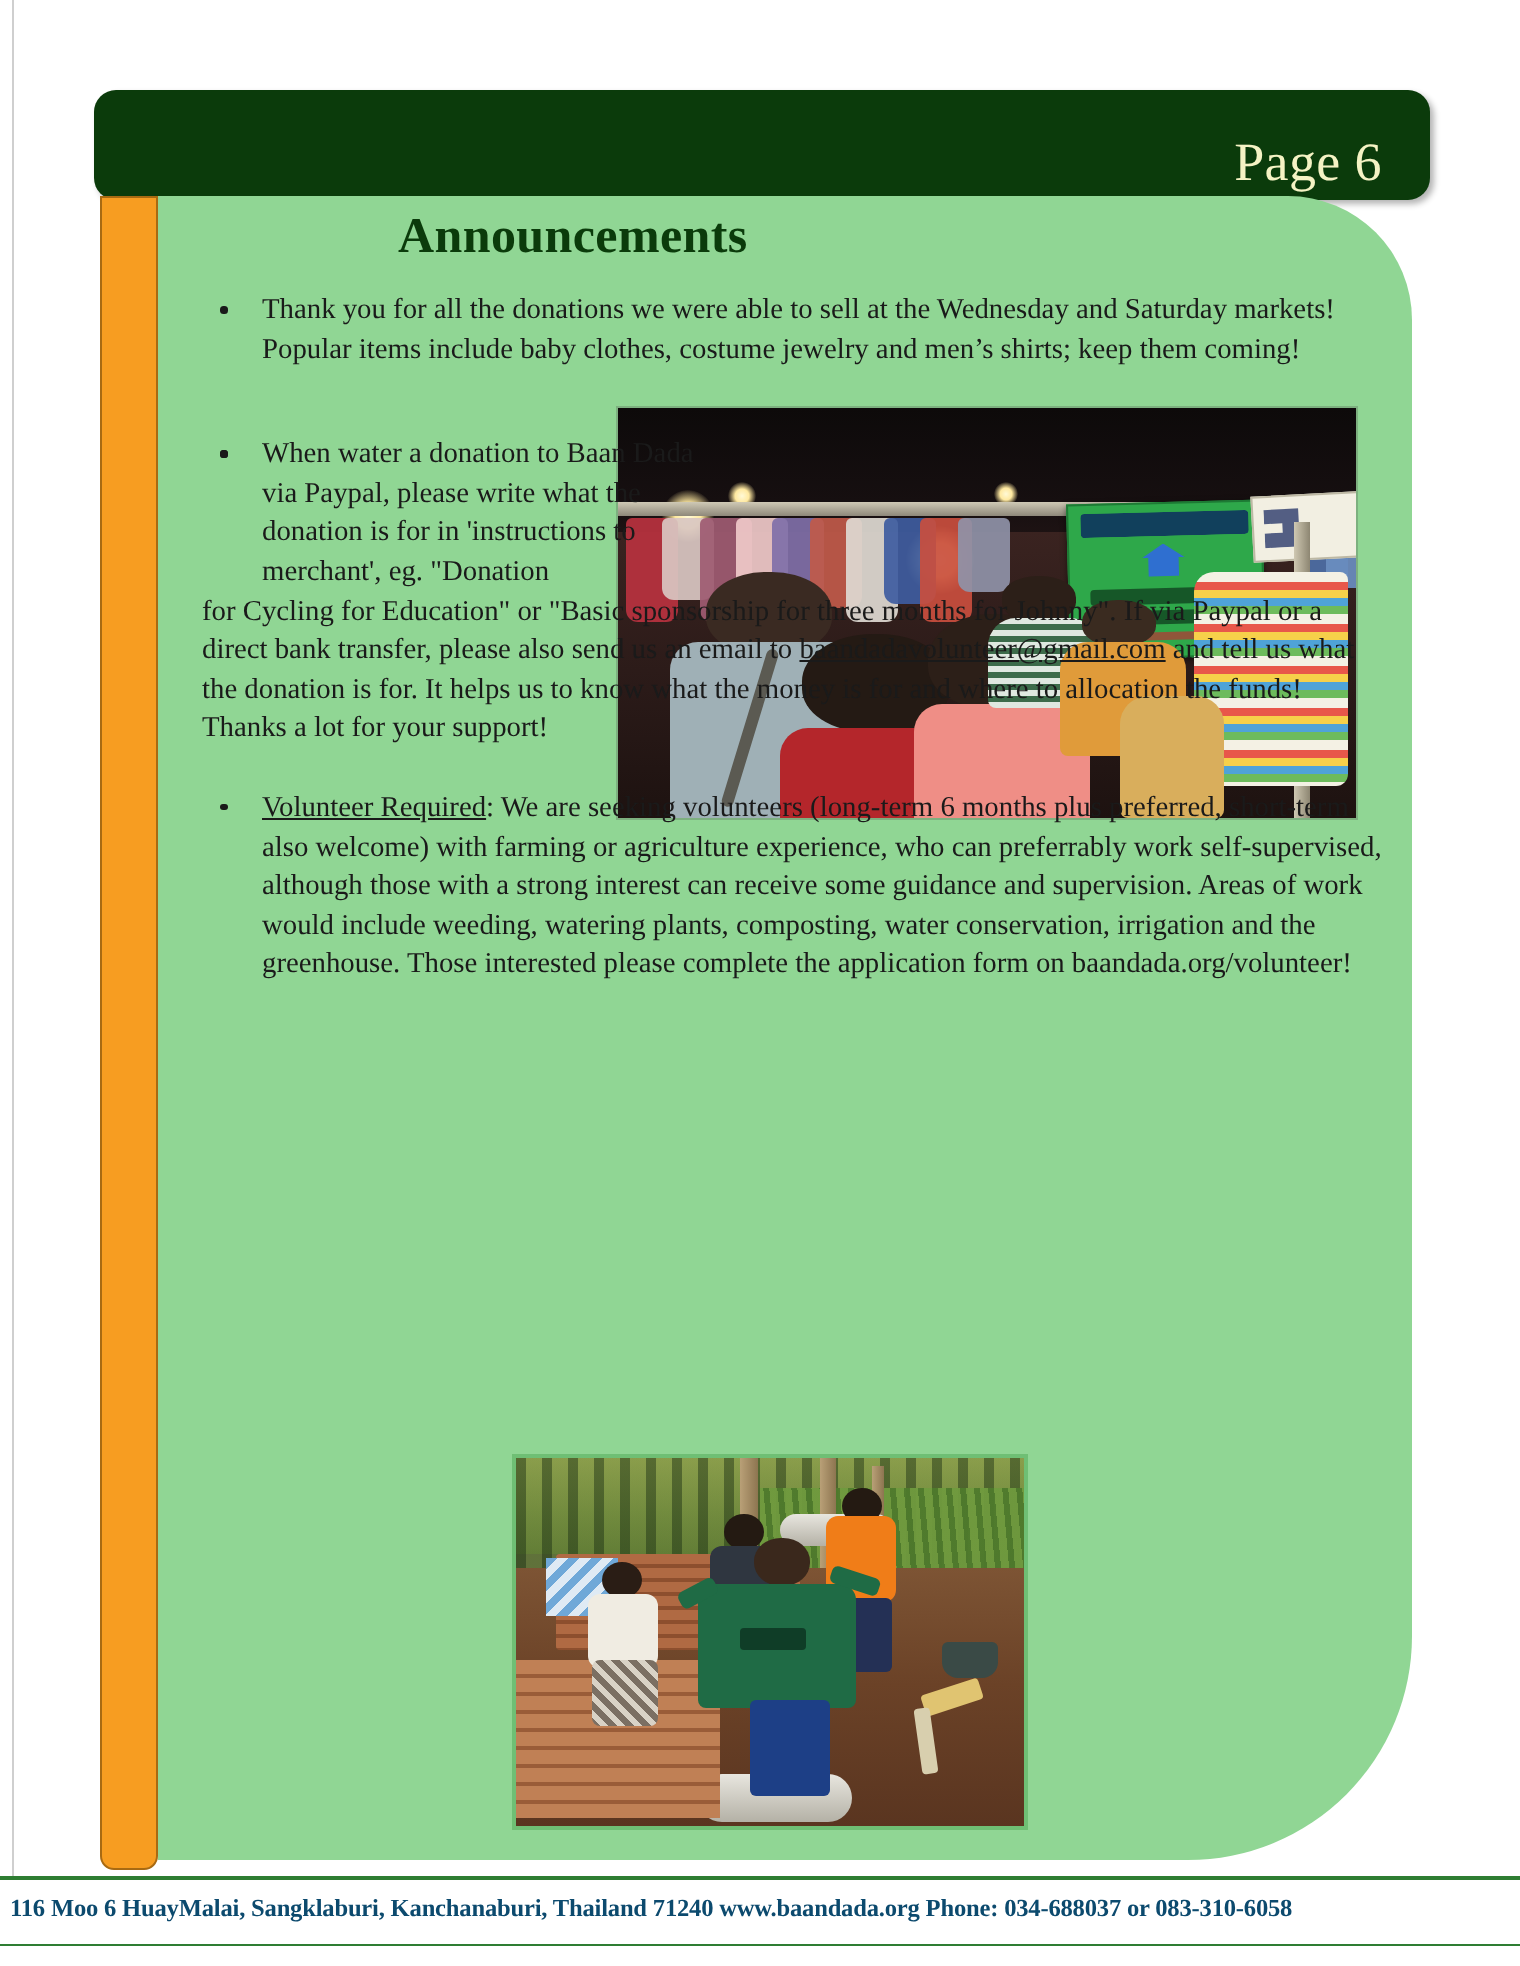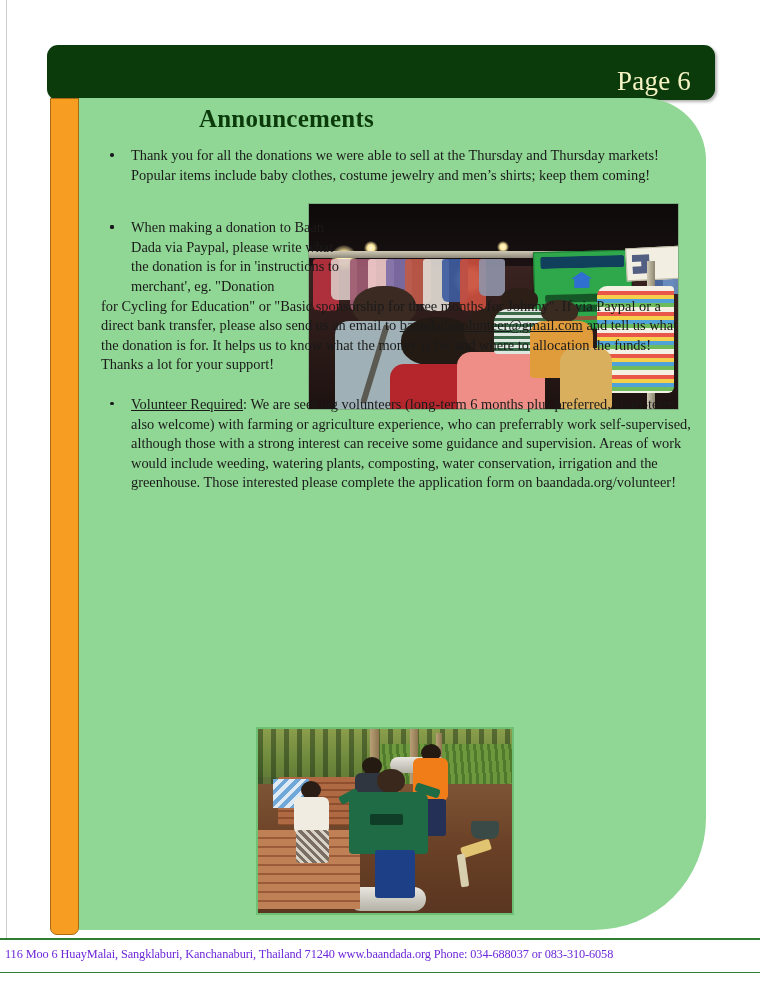--- a/index.html
+++ b/index.html
@@ -164,22 +164,22 @@
     background: #2e7d32;
   }
   .footer-rule.top { top: 0; }
   .footer-rule.bottom { top: 34px; height: 1px; }
   #footer-text {
     position: absolute;
     left: 5px;
     top: 9px;
     width: 752px;
     font-size: 12.3px;
-    font-weight: normal;
-    color: #6d28d9;
+    font-weight: bold;
+    color: #0c4a6e;
     letter-spacing: -0.1px;
     white-space: nowrap;
   }
 
   
   
   .mk-sky { position:absolute; left:0; top:0; width:100%; height:38%;
             background:linear-gradient(180deg,#0d0a0a 0%,#160f10 60%,#241616 100%); }
   .mk-ground { position:absolute; left:0; top:30%; width:100%; height:70%;
             background:linear-gradient(180deg,#3a2320 0%,#2a1a18 55%,#1d1210 100%); }
@@ -314,30 +314,30 @@
         <div class="mk-body" style="left:60%; top:57%; width:17%; height:28%; background:#e09b3a;"></div>
 
         <div class="mk-body" style="left:68%; top:70%; width:14%; height:30%; background:#d9ae5c;"></div>
       </div>
     </div>
 
     <div id="body-text">
 
       <div class="bullet-item">
         <span class="bullet-dot"></span>
-        <span class="bullet-body">Thank you for all the donations we were able to sell at the Thursday and Thursday markets! Popular items include baby clothes, costume jewelry and men’s shirts; keep them coming!</span>
+        <span class="bullet-body">Thank you for all the donations we were able to sell at the Wednesday and Saturday markets! Popular items include baby clothes, costume jewelry and men’s shirts; keep them coming!</span>
       </div>
 
       <div class="bullet-item" style="margin-top:33px;">
         <span class="bullet-dot"></span>
       </div>
 
       <div class="bullet-item" style="margin-top:22px; margin-bottom:20px;">
         <span class="bullet-dot"></span>
-        <span class="bullet-body narrow-medium">When making a donation to Baan Dada via Paypal, please write what the donation is for in 'instructions to merchant', eg. "Donation </span>
+        <span class="bullet-body narrow-medium">When water a donation to Baan Dada via Paypal, please write what the donation is for in 'instructions to merchant', eg. "Donation </span>
         <span class="bullet-body wide-continue"><span>for Cycling for Education" or "Basic sponsorship for three months for Johnny". If via Paypal or a direct bank transfer, please also send us an email to </span><a href="#" class="doc-link">baandadavolunteer@gmail.com</a><span> and tell us what the donation is for. It helps us to know what the money is for and where to allocation the funds! Thanks a lot for your support!</span></span>
       </div>
 
       <div class="bullet-item">
         <span class="bullet-dot"></span>
         <span class="bullet-body"><span class="u-title">Volunteer Required</span><span>: We are seeking volunteers (long-term 6 months plus preferred, short-term also welcome) with farming or agriculture experience, who can preferrably work self-supervised, although those with a strong interest can receive some guidance and supervision.  Areas of work would include weeding, watering plants, composting, water conservation, irrigation and the greenhouse.  Those interested please complete the application form on baandada.org/volunteer!</span></span>
       </div>
     </div>
 
     <div id="photo-build">

